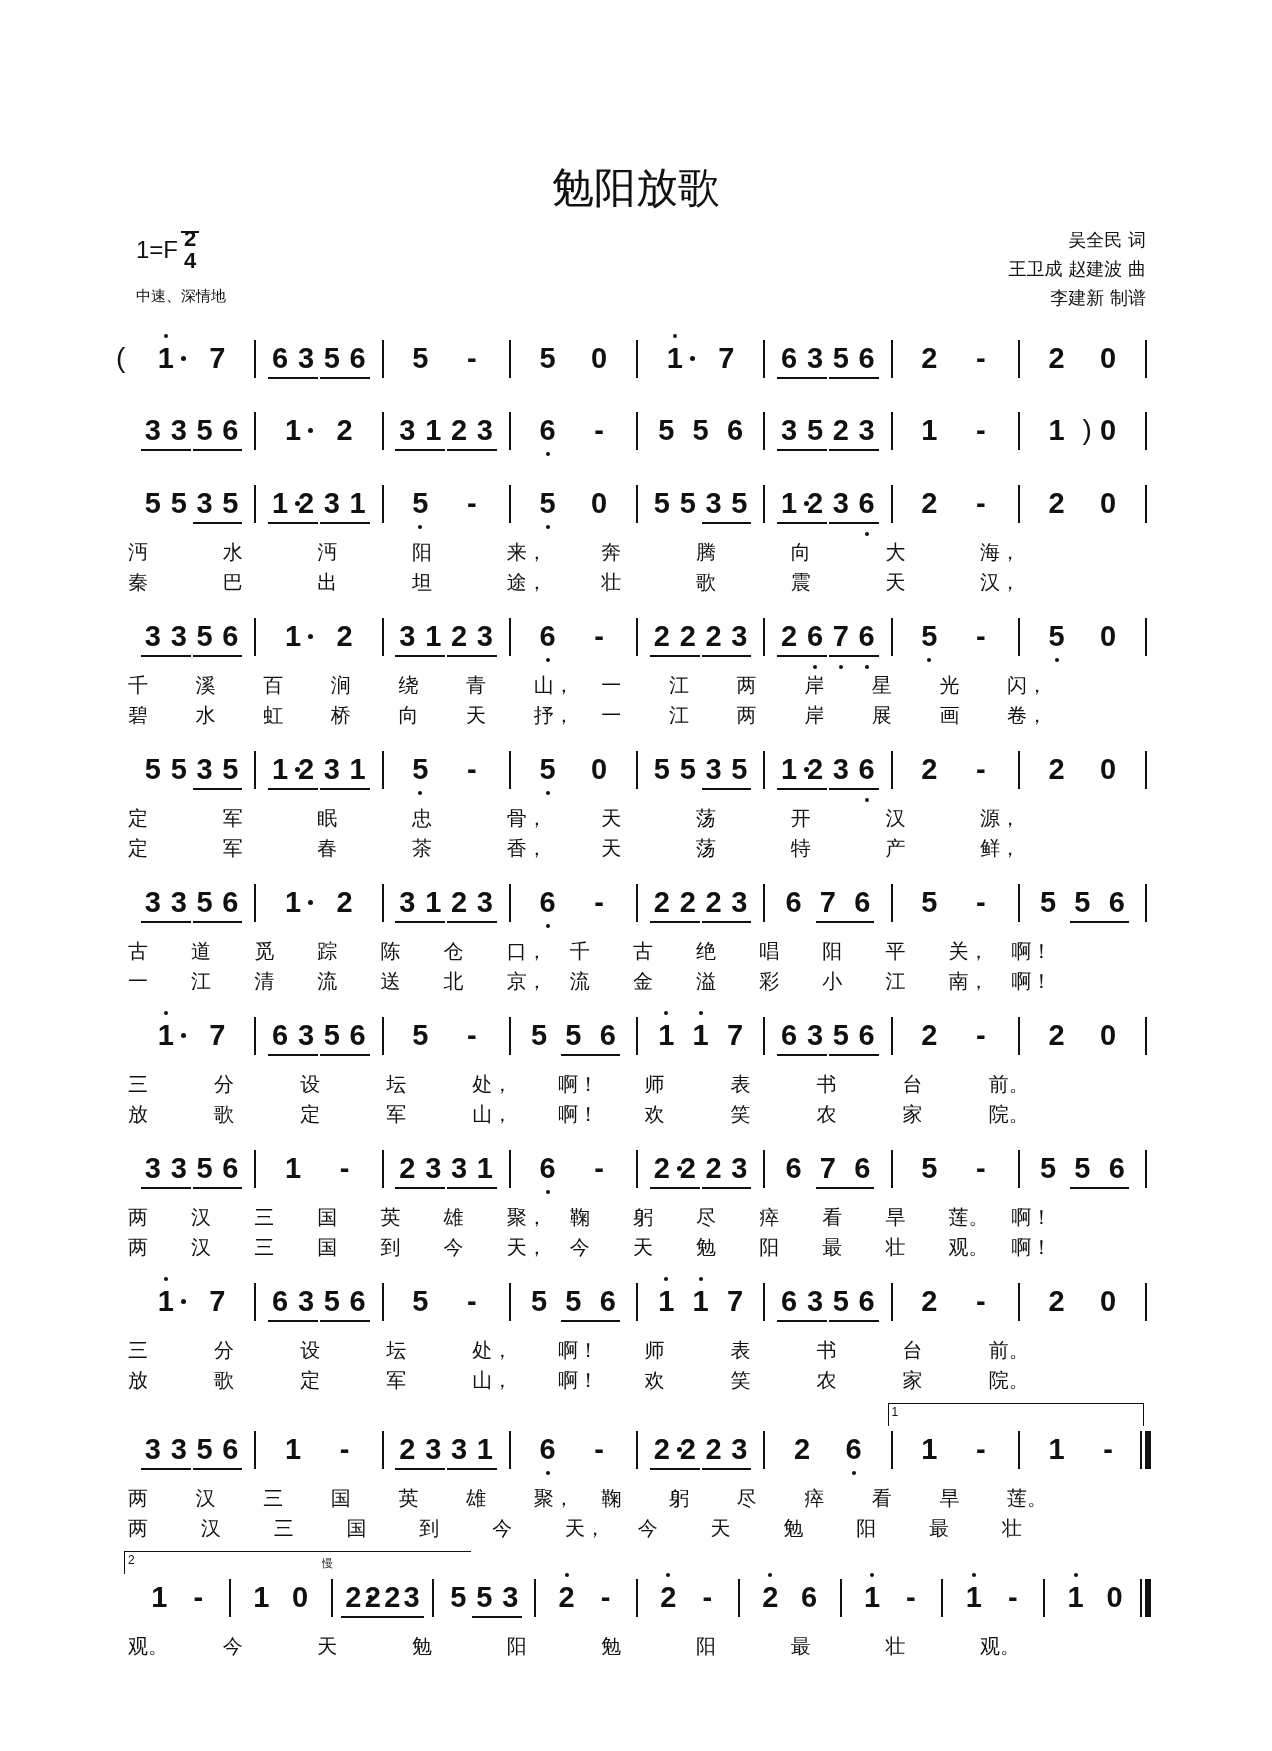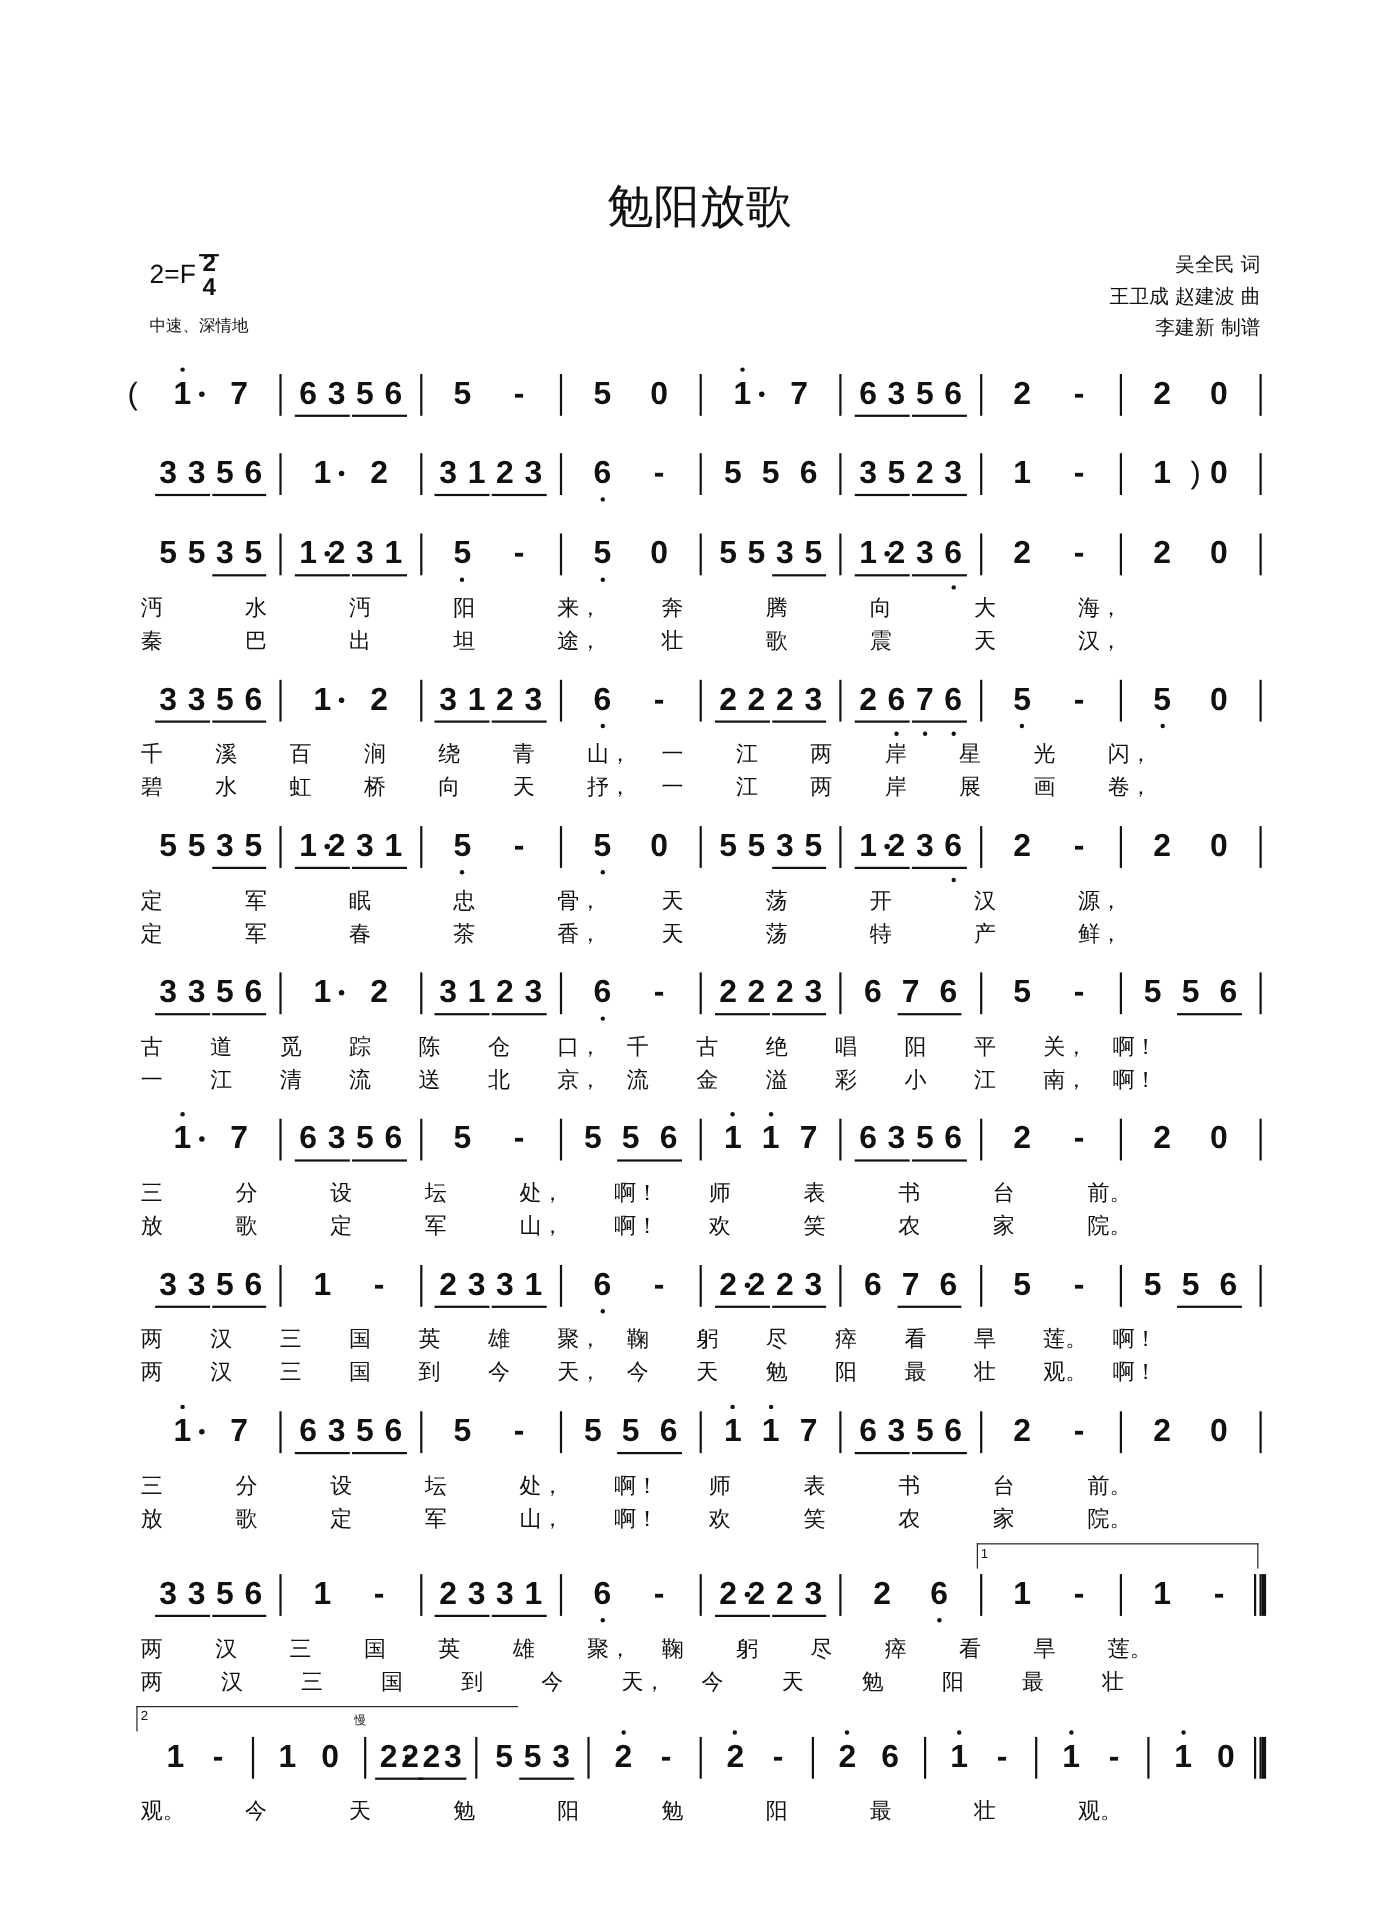--- a/index.html
+++ b/index.html
@@ -25,21 +25,21 @@
   .volta.closed{border-right:1px solid #111;}
   .volta span{position:absolute;left:3px;top:1px;font-size:12px;font-family:"Liberation Sans",sans-serif;}
   .small-mark{position:absolute;font-size:11px;font-family:"DejaVu Serif",serif;}
 </style>
 </head>
 <body>
 
 <div id="title">勉阳放歌</div>
 
 <div id="key">
-  <span>2=F</span>
+  <span>1=F</span>
   <span class="frac">
     <span>2</span>
     <span class="bar"></span>
     <span>4</span>
   </span>
 </div>
 <div id="tempo">中速、深情地</div>
 
 <div class="credit" style="top:228px"><span>吴全民</span> <span>词</span></div>
 <div class="credit" style="top:257px"><span>王卫成 赵建波</span> <span>曲</span></div>

